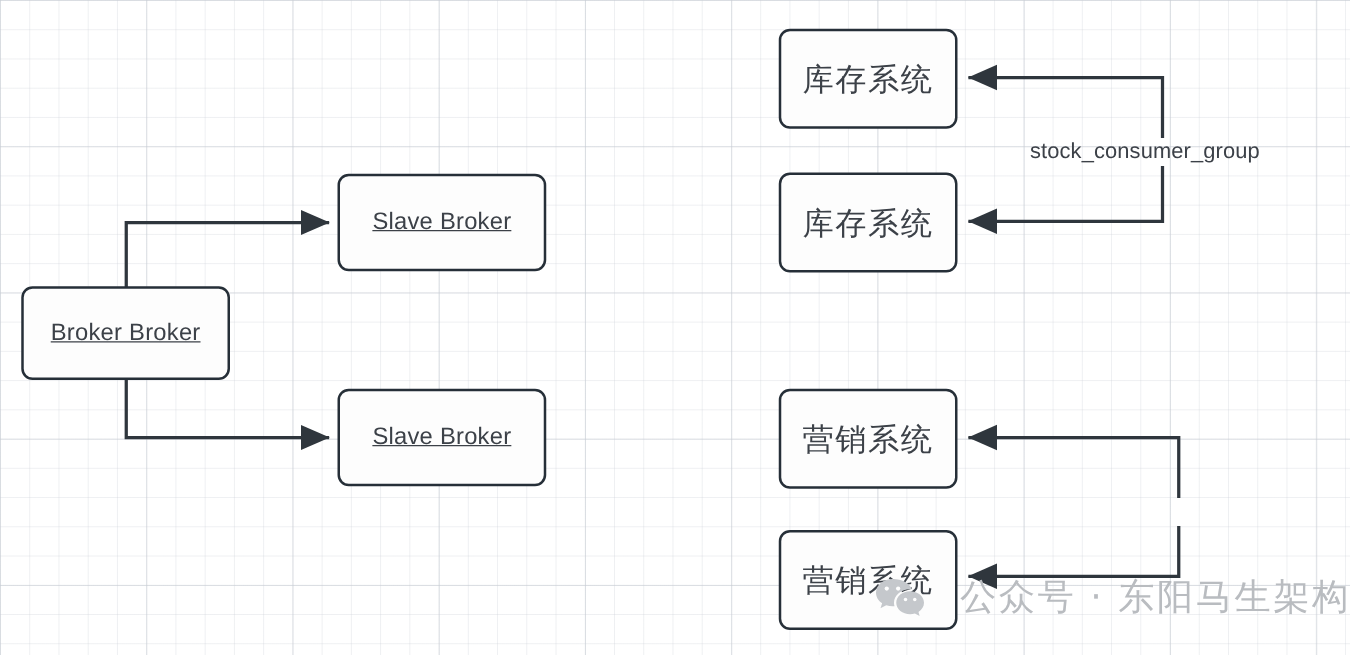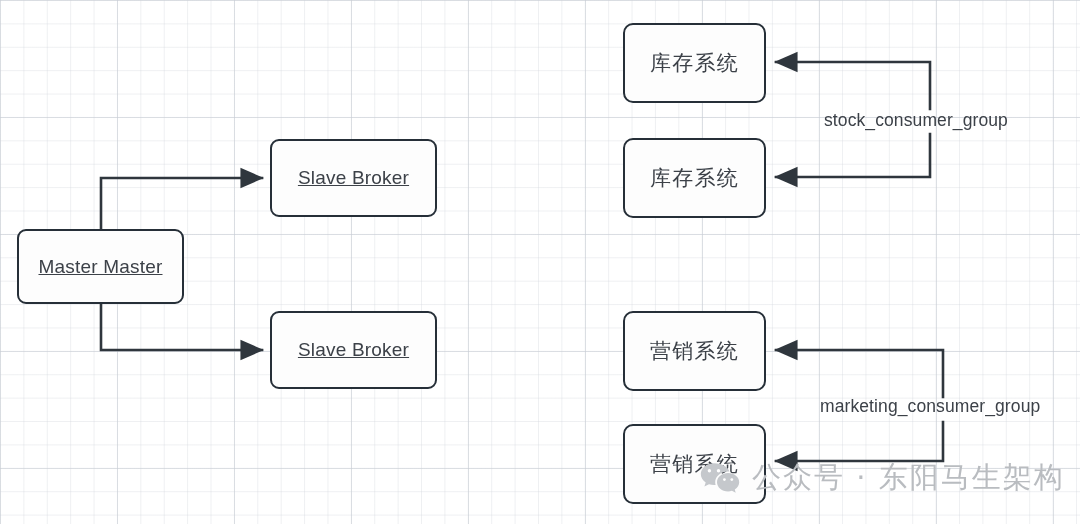--- a/index.html
+++ b/index.html
@@ -45,38 +45,37 @@
     justify-content: center;
     color: #3c4148;
     letter-spacing: 0.2px;
   }
   .node.en {
     font-size: 19px;
     font-family: "Liberation Sans", "DejaVu Sans", sans-serif;
     text-decoration: underline;
   }
   .node.cn {
-    font-size: 21px;
+    font-size: 25px;
     font-family: "DejaVu Sans", "Liberation Sans", sans-serif;
     letter-spacing: 1.2px;
-    border-radius: 10px;
   }
   .edge-label {
     position: absolute;
     font-size: 17.5px;
     color: #3c4148;
     white-space: nowrap;
     letter-spacing: 0.1px;
     text-align: right;
   }
   .watermark {
     position: absolute;
     display: flex;
     align-items: center;
-    gap: 12px;
+    gap: 28px;
     color: #b9bcc0;
     font-size: 29px;
     font-family: "DejaVu Sans", "Liberation Sans", sans-serif;
     letter-spacing: 2px;
     white-space: nowrap;
     user-select: none;
   }
   .watermark .wechat-icon {
     display: inline-block;
     width: 40px;
@@ -103,21 +102,21 @@
     <path d="M 930 109 L 930 62 L 776 62" fill="none" stroke="#2f363d" stroke-width="2.6" stroke-linecap="square" stroke-linejoin="miter" marker-end="url(#arrow-right)"></path>
 
     <path d="M 930 134 L 930 177 L 776 177" fill="none" stroke="#2f363d" stroke-width="2.6" stroke-linecap="square" stroke-linejoin="miter" marker-end="url(#arrow-right)"></path>
 
     <path d="M 943 397 L 943 350 L 776 350" fill="none" stroke="#2f363d" stroke-width="2.6" stroke-linecap="square" stroke-linejoin="miter" marker-end="url(#arrow-right)"></path>
 
     <path d="M 943 422 L 943 461 L 776 461" fill="none" stroke="#2f363d" stroke-width="2.6" stroke-linecap="square" stroke-linejoin="miter" marker-end="url(#arrow-right)"></path>
   </svg>
 
   <div class="node en" style="left:17px; top:229px; width:167px; height:75px;">
-    <span>Master Master</span>
+    <span>Broker Broker</span>
   </div>
 
   <div class="node en" style="left:270px; top:139px; width:167px; height:78px;">
     <span>Slave Broker</span>
   </div>
 
   <div class="node en" style="left:270px; top:311px; width:167px; height:78px;">
     <span>Slave Broker</span>
   </div>
 
@@ -132,21 +131,20 @@
   <div class="node cn" style="left:623px; top:311px; width:143px; height:80px;">
     <span>营销系统</span>
   </div>
 
   <div class="node cn" style="left:623px; top:424px; width:143px; height:80px;">
     <span>营销系统</span>
   </div>
 
   <div class="edge-label" style="left:824px; top:110px;">stock_consumer_group</div>
 
-  <div class="edge-label" style="left:820px; top:396px;">marketing_consumer_group</div>
 
   <div class="watermark" style="left:700px; top:458px;">
     <span class="wechat-icon">
       <svg viewBox="0 0 40 34" width="40" height="34" xmlns="http://www.w3.org/2000/svg">
         <path fill="#c5c8cc" d="M14.2 2.2C6.7 2.2 0.8 7.1 0.8 13.1c0 3.4 1.9 6.4 4.9 8.4L4.4 25.6l4.6-2.4c1.6 0.5 3.4 0.8 5.2 0.8 0.5 0 0.9 0 1.4-0.1 -0.3-0.9-0.4-1.8-0.4-2.8 0-5.9 5.7-10.7 12.8-10.7 0.5 0 1 0 1.4 0.1C28.1 5.9 21.8 2.2 14.2 2.2z"></path>
         <circle fill="#ffffff" cx="9.4" cy="9.8" r="1.7"></circle>
         <circle fill="#ffffff" cx="18.5" cy="9.8" r="1.7"></circle>
         <path fill="#c5c8cc" d="M39.2 21.2c0-5.1-5-9.2-11.1-9.2 -6.2 0-11.1 4.1-11.1 9.2 0 5.1 5 9.2 11.1 9.2 1.3 0 2.6-0.2 3.8-0.6l3.8 2 -0.9-3.3C37.6 26.7 39.2 24.1 39.2 21.2z"></path>
         <circle fill="#ffffff" cx="24.4" cy="18.6" r="1.4"></circle>
         <circle fill="#ffffff" cx="31.8" cy="18.6" r="1.4"></circle>

